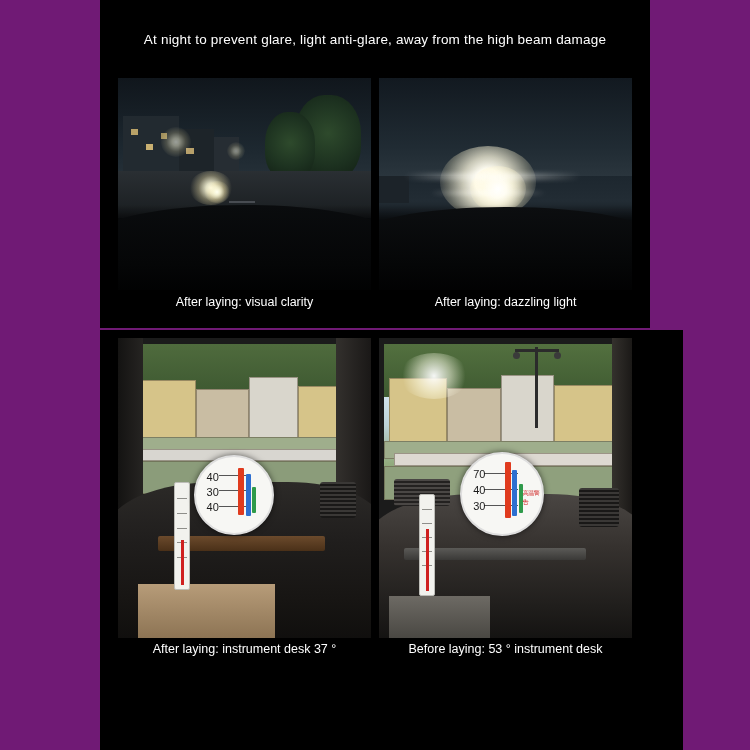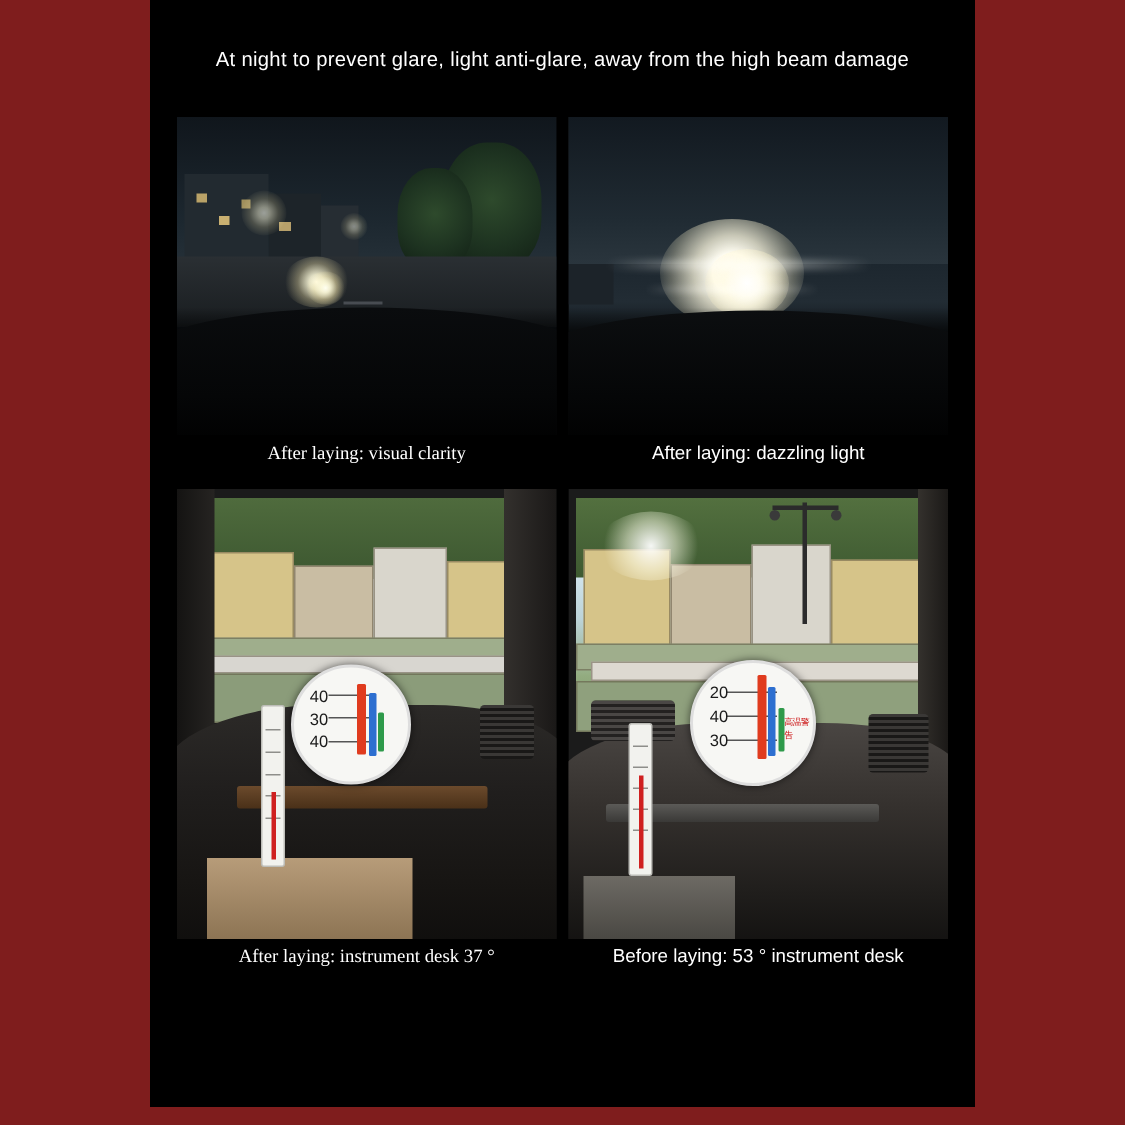--- a/index.html
+++ b/index.html
@@ -8,21 +8,21 @@
     background: #8a8a8a;
     width: 750px;
     height: 750px;
     overflow: hidden;
     font-family: "Liberation Sans", sans-serif;
   }
   .page {
     position: relative;
     width: 750px;
     height: 750px;
-    background: #7f1d1d;
+    background: #701a75;
   }
   .panel {
     position: absolute;
     left: 100px;
     width: 550px;
     background: #000;
     color: #fff;
   }
 
   
@@ -67,26 +67,27 @@
     width: 514px;
     height: 28px;
     display: flex;
   }
   .caption {
     width: 253px;
     text-align: center;
     font-size: 12.5px;
     color: #ffffff;
   }
-  .caption.left { margin-right: 8px; font-family: Liberation Serif, serif; }
+  .caption.left { margin-right: 8px; }
 
   
   .panel-bottom {
-    top: 318px;
+    top: 330px;
     height: 420px;
+    padding-left: 33px;
   }
   .photo-row-bot {
     position: absolute;
     top: 8px;
     left: 18px;
     width: 514px;
     height: 300px;
     display: flex;
     gap: 8px;
   }
@@ -463,21 +464,21 @@
             <div class="mark" style="top:56%"></div>
             <div class="mark" style="top:70%"></div>
             <div class="merc" style="height:62%"></div>
           </div>
 
           <div class="magnifier" style="left:32%;top:38%;width:80px;height:80px;">
             <div class="scale">
               <div class="tick" style="left:28%;top:24%;width:42%"></div>
               <div class="tick" style="left:28%;top:44%;width:42%"></div>
               <div class="tick" style="left:28%;top:64%;width:42%"></div>
-              <div class="num" style="top:18%">20</div>
+              <div class="num" style="top:18%">70</div>
               <div class="num" style="top:38%">40</div>
               <div class="num" style="top:58%">30</div>
               <div class="bar-red" style="left:54%;top:10%;height:70%;"></div>
               <div class="bar-blue" style="left:63%;top:20%;height:58%;"></div>
               <div class="bar-green" style="left:71%;top:38%;height:36%;"></div>
               <div class="redtag" style="left:76%;top:44%;">高温警告</div>
             </div>
           </div>
         </div>
       </div>

